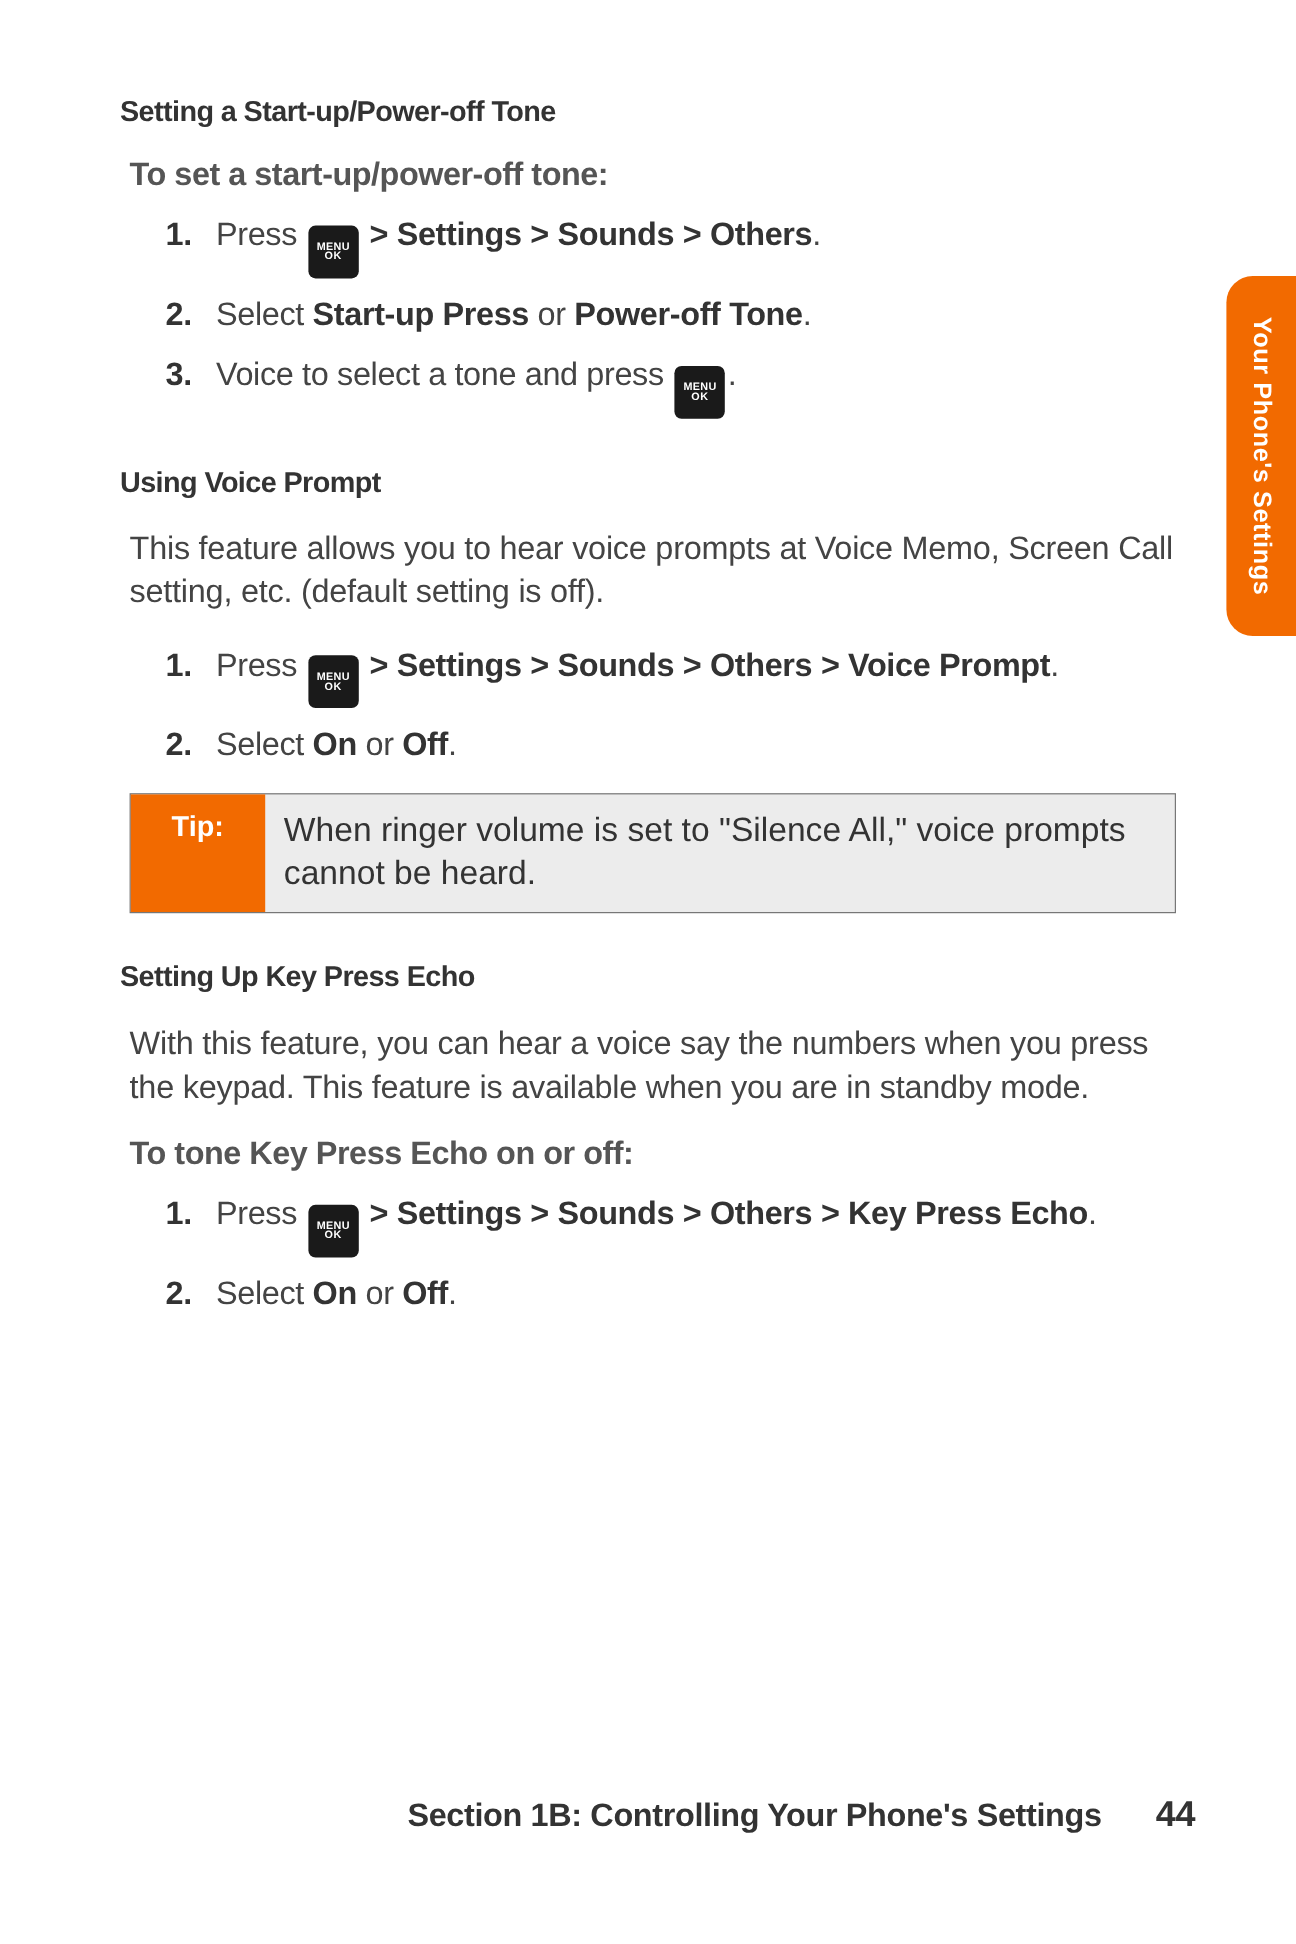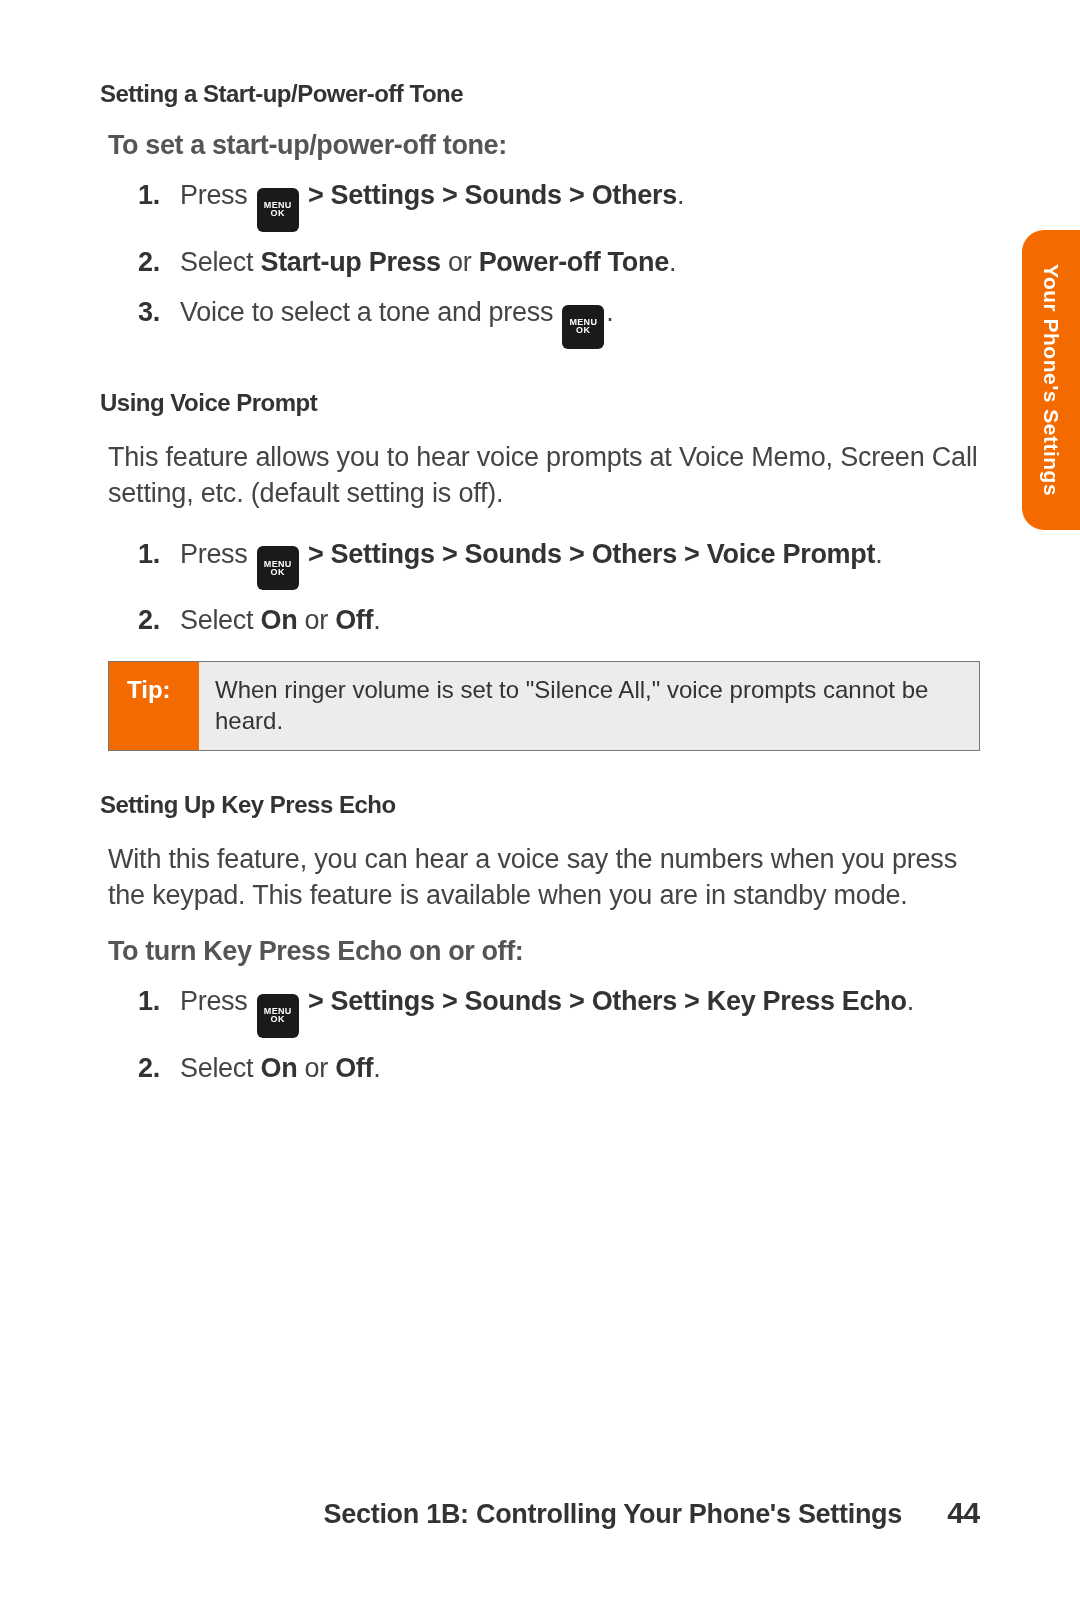--- a/index.html
+++ b/index.html
@@ -104,36 +104,36 @@
       margin: 6px 0 10px 8px;
       display: flex;
       align-items: stretch;
       width: 872px;
     }
     .tip-label {
       background: #f26a00;
       color: #fff;
       font-weight: 800;
       font-size: 24px;
-      padding: 14px 18px;
+      padding: 14px 34px;
       min-width: 90px;
       display: flex;
       align-items: flex-start;
     }
     .tip-body {
-      font-size: 24px;
+      font-size: 28px;
       color: #333;
       padding: 12px 16px 14px 16px;
       line-height: 1.3;
       flex: 1;
     }
     .footer {
       position: absolute;
       bottom: 90px;
-      right: 100px;
+      right: 84px;
       font-size: 27px;
       font-weight: 800;
       color: #333;
       letter-spacing: -0.3px;
     }
     .footer .sec { margin-right: 38px; }
     .footer .pg { font-size: 30px; }
   </style>
 </head>
 <body>
@@ -182,21 +182,21 @@
       <span>Select </span><span class="b">On</span><span> or </span><span class="b">Off</span><span>.</span>
     </li>
   </ol>
   <div class="tip-box">
     <div class="tip-label">Tip:</div>
     <div class="tip-body">When ringer volume is set to "Silence All," voice prompts cannot be heard.</div>
   </div>
 
   <h2 class="heading">Setting Up Key Press Echo</h2>
   <p class="intro-text">With this feature, you can hear a voice say the numbers when you press the keypad. This feature is available when you are in standby mode.</p>
-  <div class="subhead">To turn Key Press Echo on or off:</div>
+  <div class="subhead">To tone Key Press Echo on or off:</div>
   <ol class="steps">
     <li>
       <span class="num">1.</span>
       <span>Press </span><span class="menu-key">
           <span class="mk-top">MENU</span>
           <span class="mk-bot">OK</span>
         </span><span class="b"> &gt; Settings &gt; Sounds &gt; Others &gt; Key Press Echo</span><span>.</span>
     </li>
     <li>
       <span class="num">2.</span>

